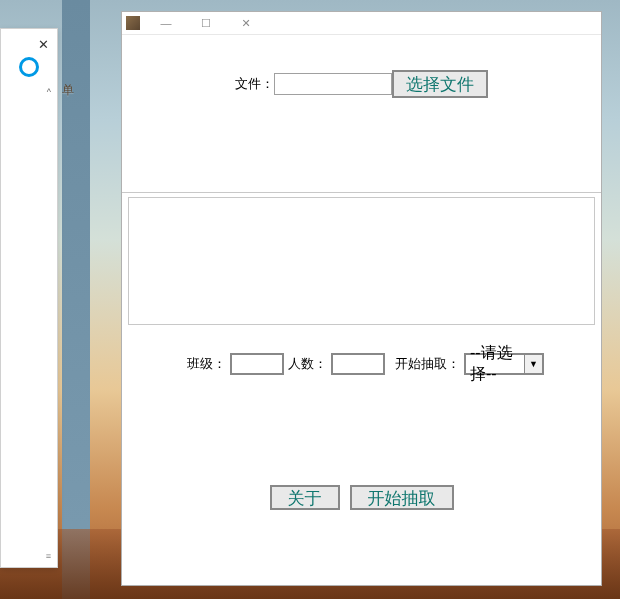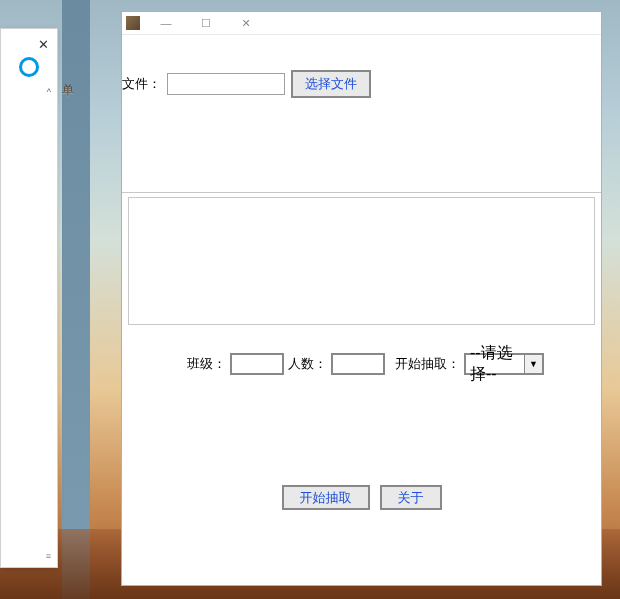--- a/index.html
+++ b/index.html
@@ -22,25 +22,25 @@
 .window { position: absolute; left: 121px; top: 11px; width: 481px; height: 575px; background: #fff; border: 1px solid #b0b0b0; z-index: 10; }
 .titlebar { height: 23px; background: #fff; border-bottom: 1px solid #e8e8e8; display: flex; align-items: center; padding-left: 4px; }
 .title-icon { width: 14px; height: 14px; background: linear-gradient(135deg, #8a6d4a, #5a4530); margin-right: 6px; }
 .title-text { font-size: 12px; color: #9a9a9a; flex: 1; white-space: nowrap; overflow: hidden; }
 .win-btns { display: flex; }
 .win-btn { width: 40px; height: 23px; display: flex; align-items: center; justify-content: center; color: #8a8a8a; font-size: 11px; cursor: pointer; }
 
 
 .client { position: relative; height: calc(100% - 23px); }
 
-.row-file { position: absolute; top: 35px; left: 0; width: 100%; display: flex; align-items: center; justify-content: flex-start; gap: 6px; }
+.row-file { position: absolute; top: 35px; left: 0; width: 100%; display: flex; align-items: center; justify-content: center; }
 .lbl { font-size: 13px; color: #000; }
 .txt-in { border: 1px solid #a0a0a0; height: 22px; padding: 0 4px; font-size: 12px; background: #fff; }
 .file-in { width: 118px; }
-.btn { border: 1px solid #8a8a8a; background: #e9e9e9; height: 25px; padding: 0 12px; font-size: 13px; cursor: pointer; color: #1d4ed8; }
+.btn { border: 1px solid #8a8a8a; background: #e9e9e9; height: 25px; padding: 0 12px; font-size: 17px; cursor: pointer; color: #0f766e; }
 .btn.pick { height: 28px; border: 2px solid #888; }
 
 .divider { position: absolute; left: 0; right: 0; top: 157px; border-top: 1px solid #c8c8c8; }
 .big-box { position: absolute; left: 6px; right: 6px; top: 162px; height: 128px; border: 1px solid #c8c8c8; background: #fff; }
 
 .row-opts { position: absolute; top: 318px; left: 4px; width: 100%; display: flex; align-items: center; justify-content: center; gap: 4px; }
 .small-in { width: 54px; border: 2px solid #888; }
 .mode-lbl { margin-left: 6px; }
 .combo { display: inline-flex; border: 2px solid #888; height: 22px; background: #fff; }
 .combo-val { width: 58px; padding: 0 4px; font-size: 16px; display: flex; align-items: center; }
@@ -89,18 +89,18 @@
       <span class="lbl">人数：</span>
       <input class="txt-in small-in" value="" style="">
       <span class="lbl mode-lbl">开始抽取：</span>
       <div class="combo">
         <span class="combo-val">--请选择--</span>
         <span class="combo-btn">▼</span>
       </div>
     </div>
 
     <div class="row-actions">
+      <button class="btn">关于</button>
       <button class="btn">开始抽取</button>
-      <button class="btn">关于</button>
     </div>
 
   </div>
 </div>
 
 </body></html>

